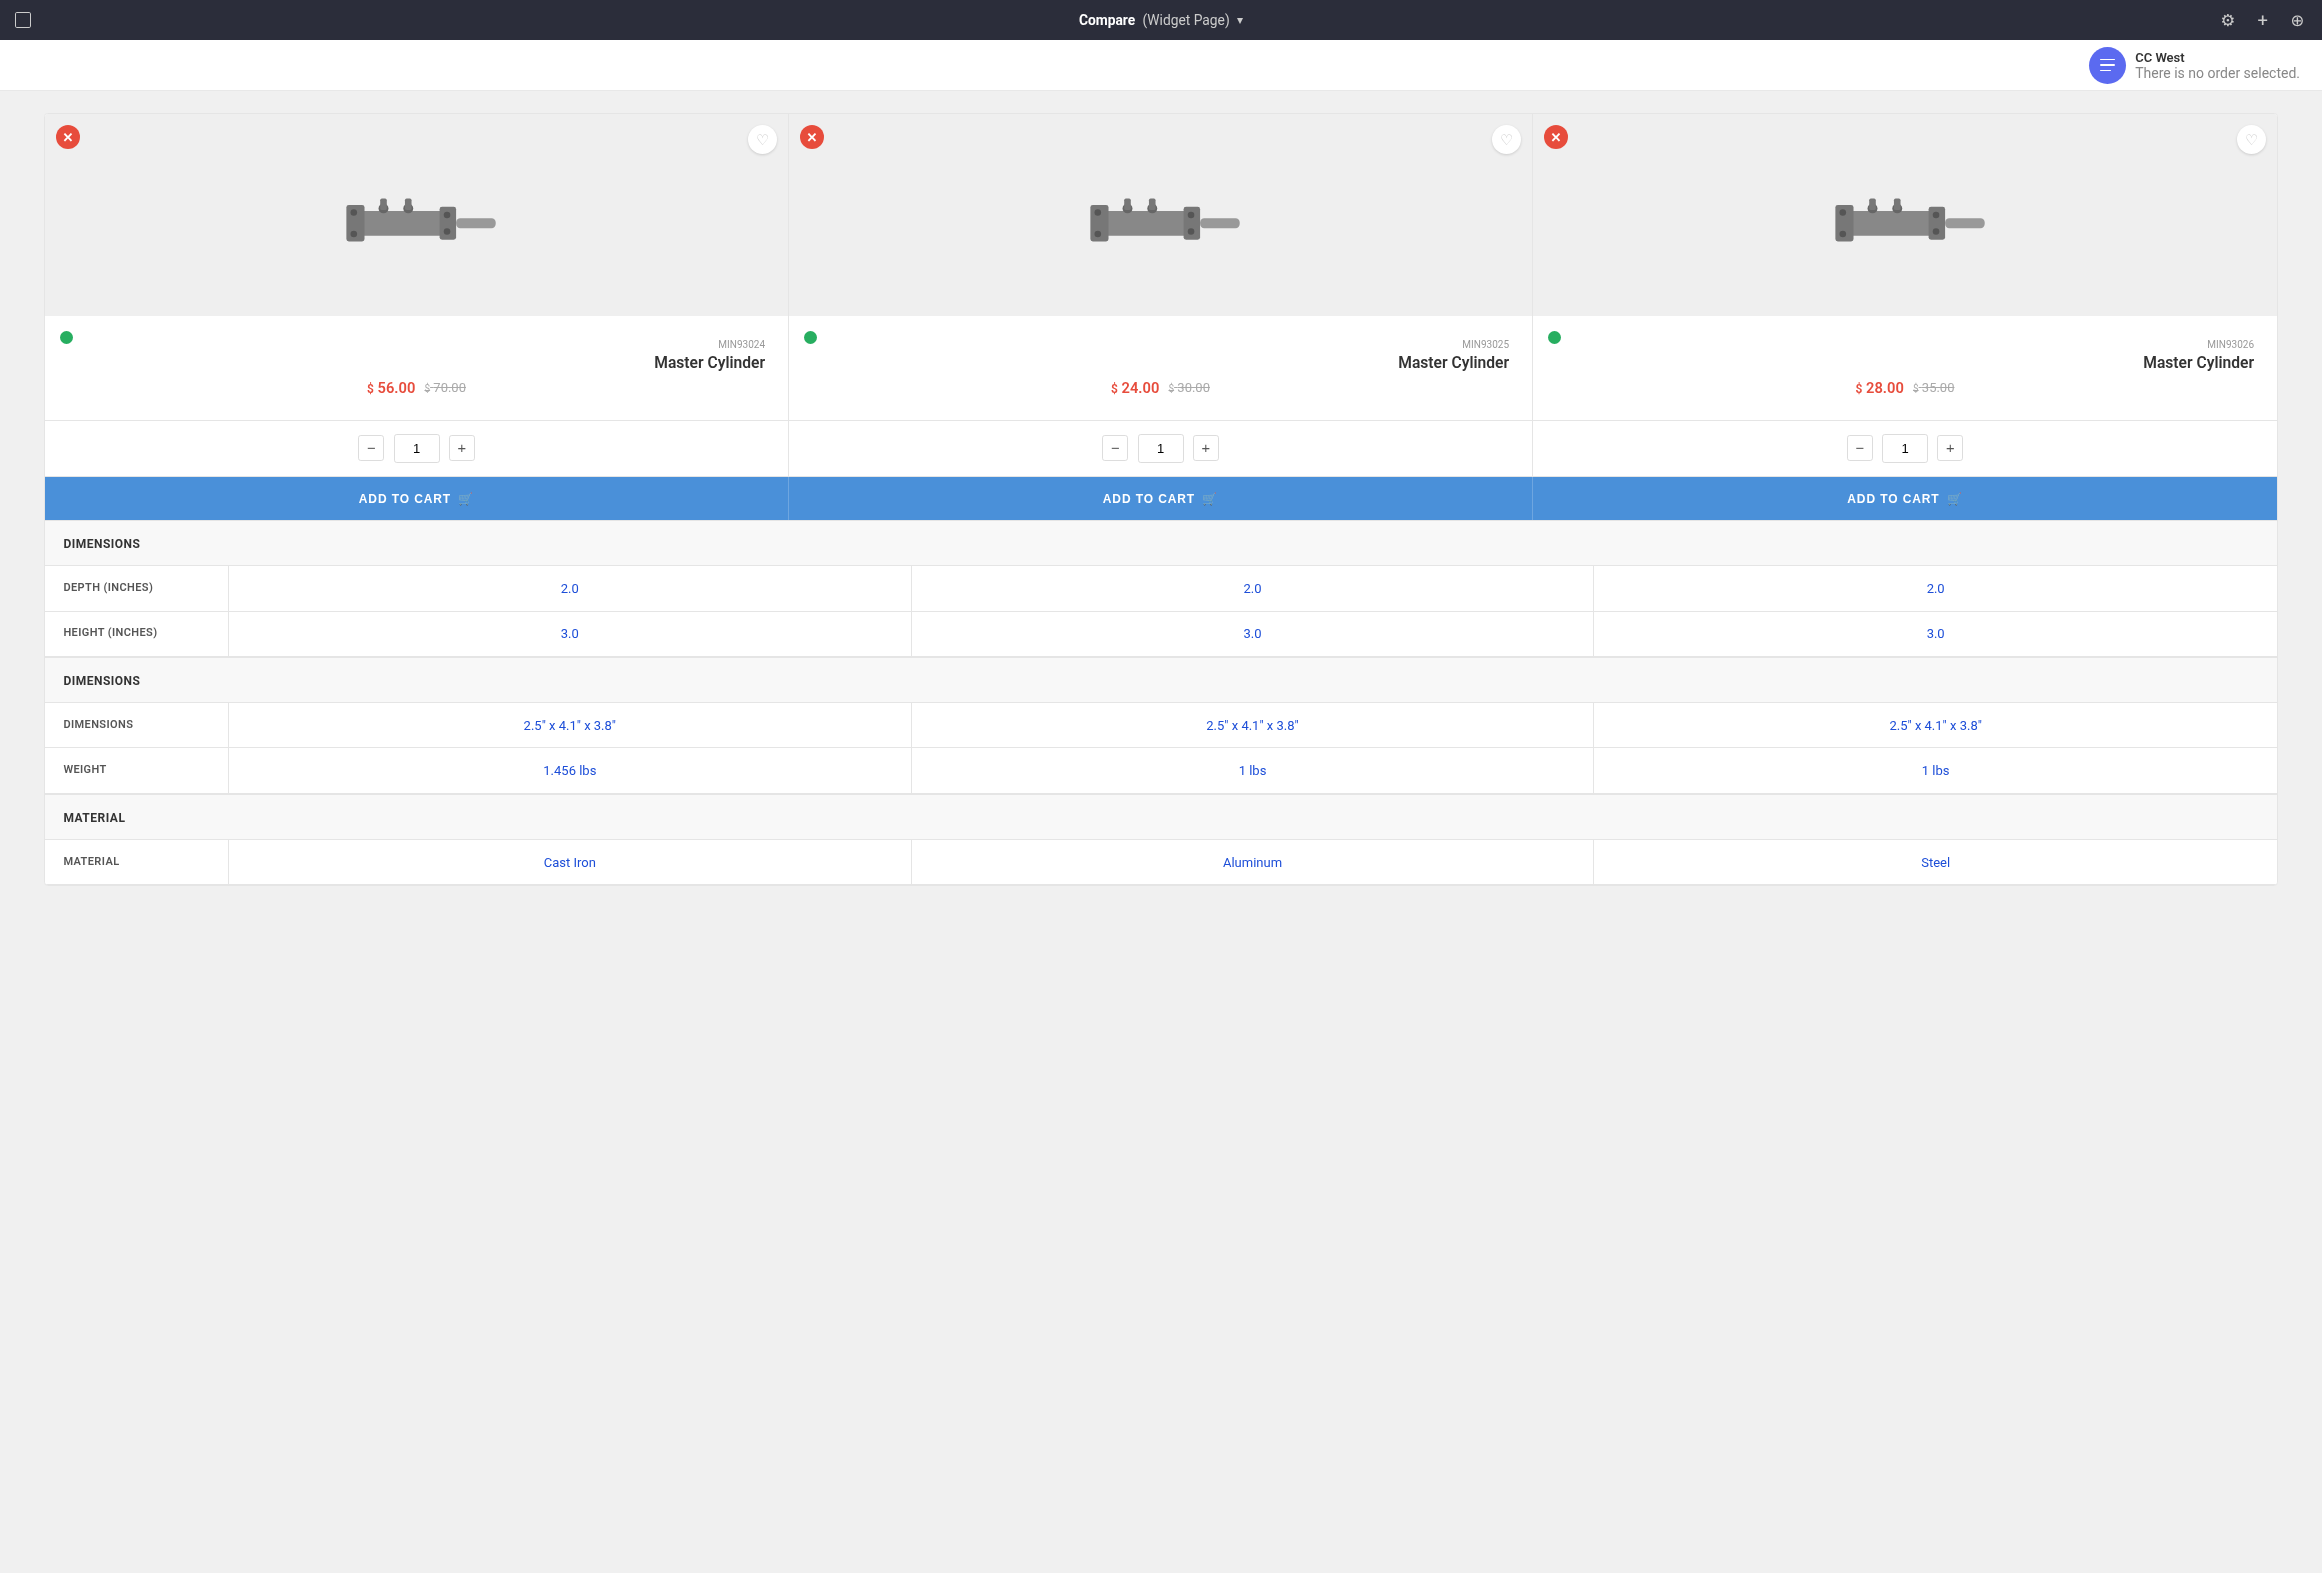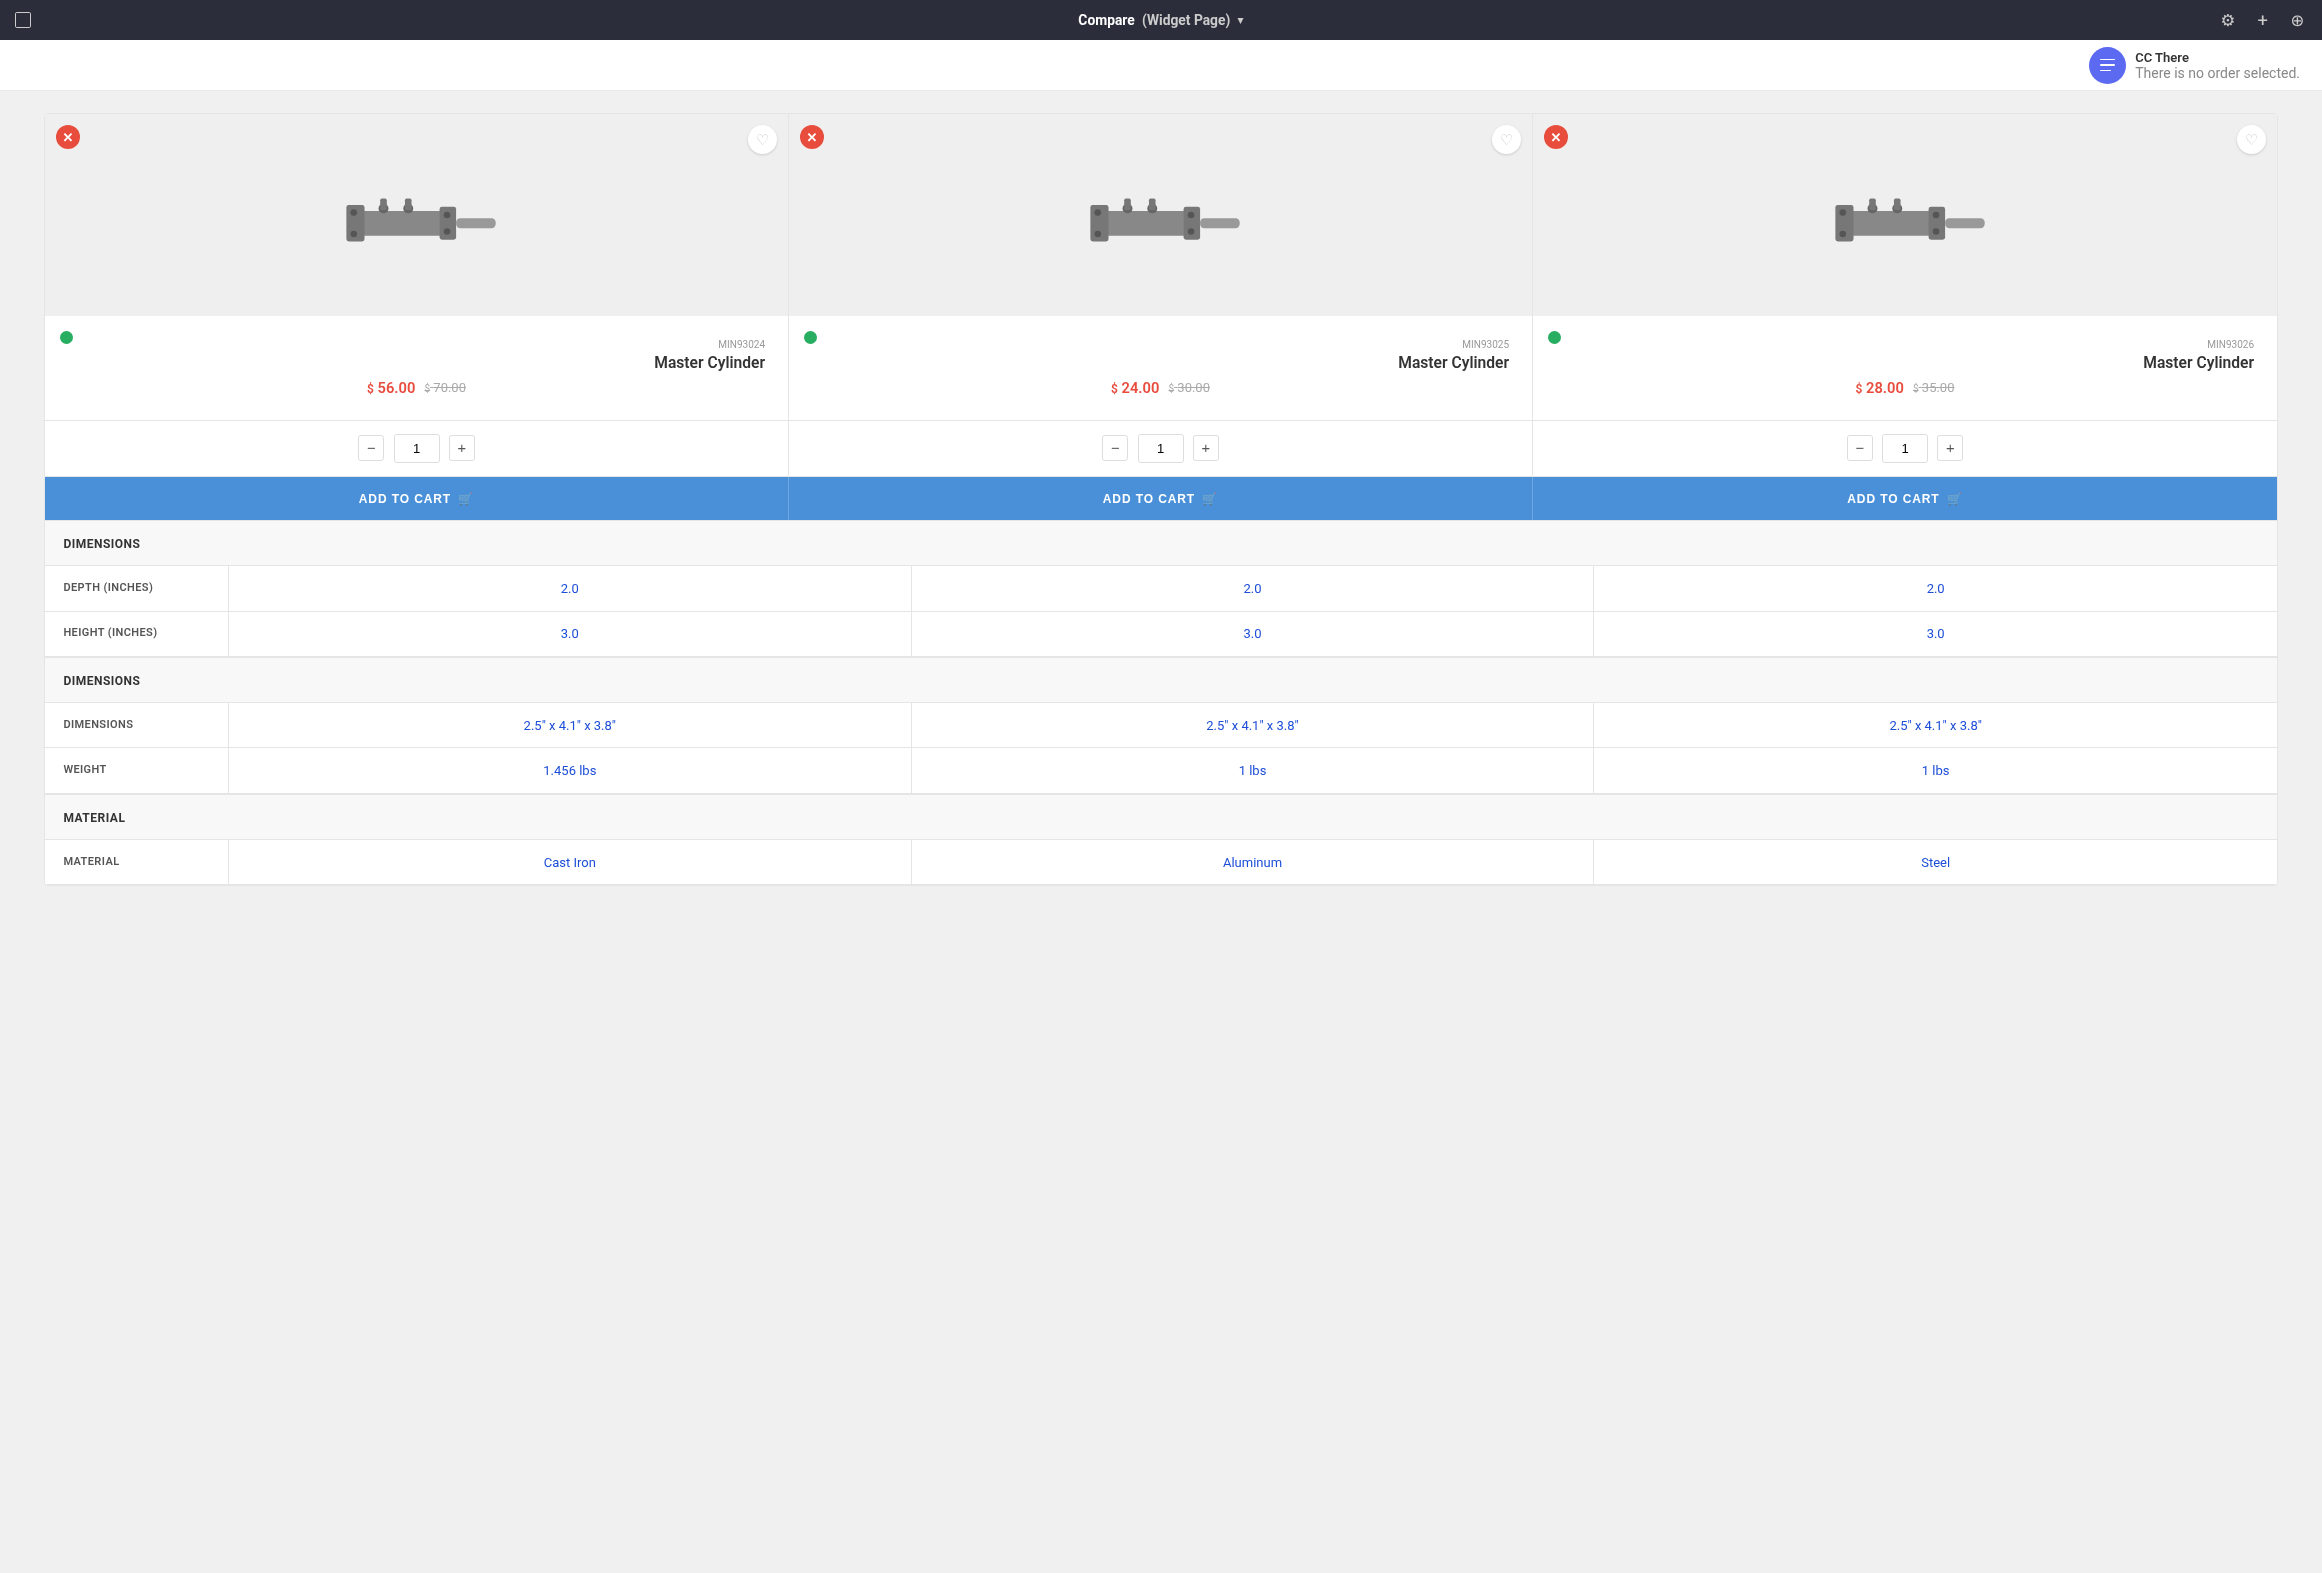--- a/index.html
+++ b/index.html
@@ -19,21 +19,21 @@
       position: absolute;
       left: 50%;
       transform: translateX(-50%);
       display: flex;
       align-items: center;
       gap: 7.3px;
       color: #fff;
       font-size: 13.8px;
     }
     .topnav-center .bold { font-weight: 700; }
-    .topnav-center .light { font-weight: 700; color: #ccc; }
+    .topnav-center .light { font-weight: 400; color: #ccc; }
     .topnav-right {
       margin-left: auto;
       display: flex;
       align-items: center;
       gap: 14.7px;
     }
     .nav-icon {
       width: 20px; height: 20px;
       color: #ccc;
       cursor: pointer;
@@ -279,21 +279,21 @@
 <div class="subheader">
   <div class="user-info">
     <div class="user-avatar">
       <div class="user-avatar-lines">
         <span style="width:14.7px; height:1.8px;"></span>
         <span style="width:14.7px; height:1.8px;"></span>
         <span style="width:11px; height:1.8px;"></span>
       </div>
     </div>
     <div class="user-text">
-      <span class="user-name">CC There</span>
+      <span class="user-name">CC West</span>
       <span class="user-sub">There is no order selected.</span>
     </div>
   </div>
 </div>
 
 <div class="main">
   <div class="compare-container">
 
     <div class="products-row">
 

